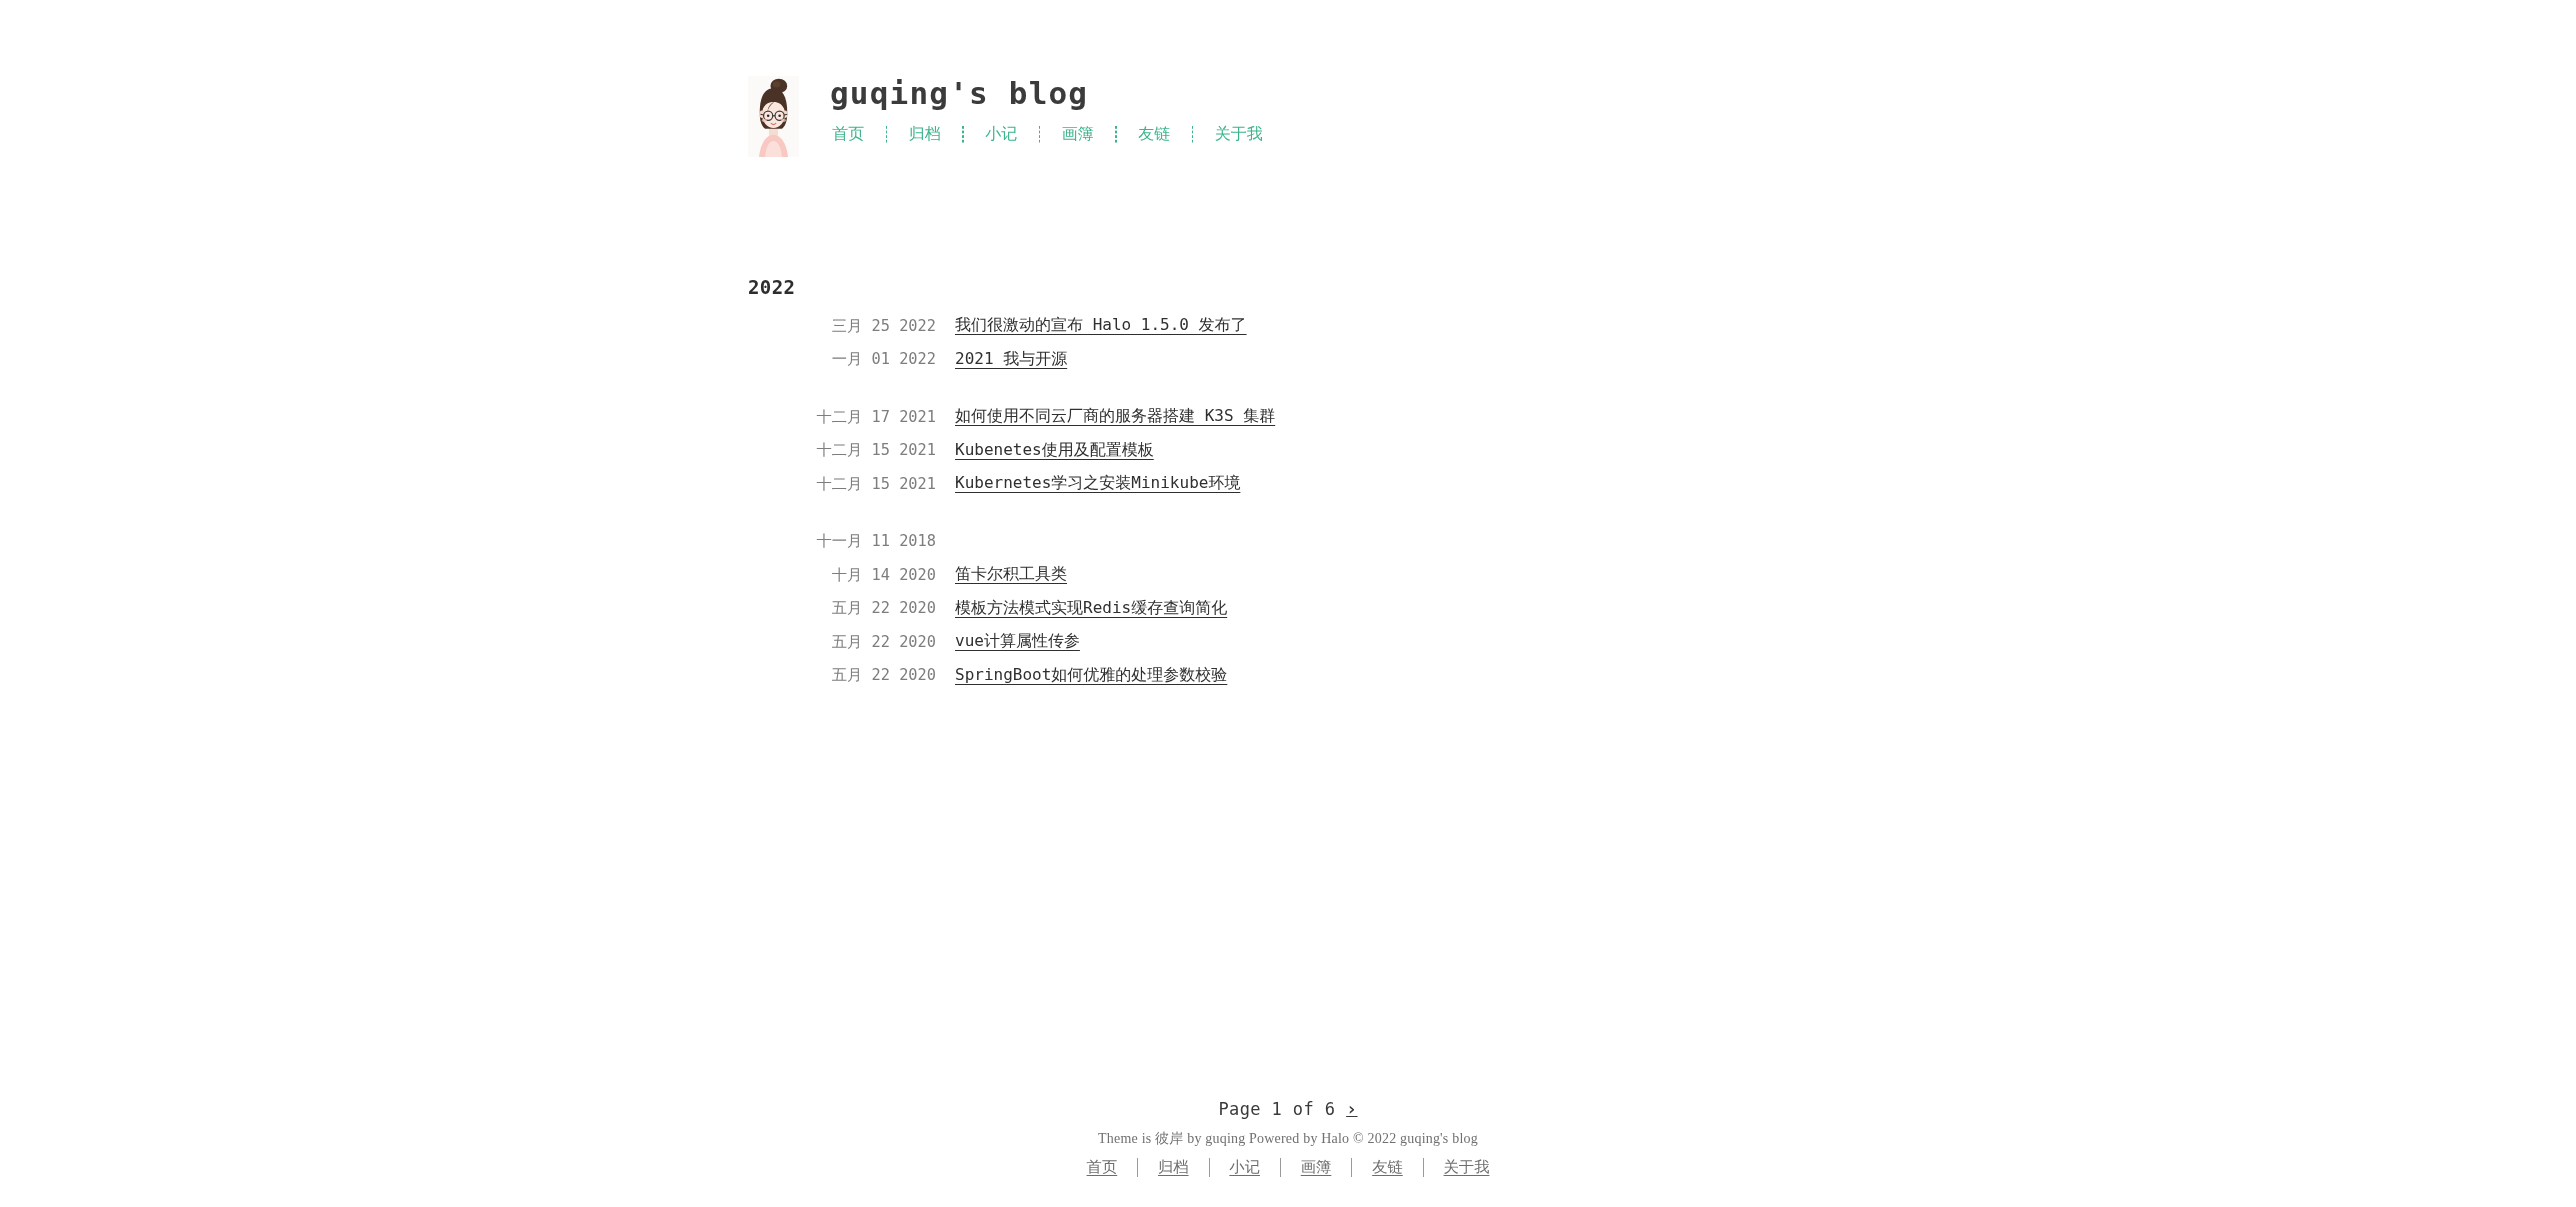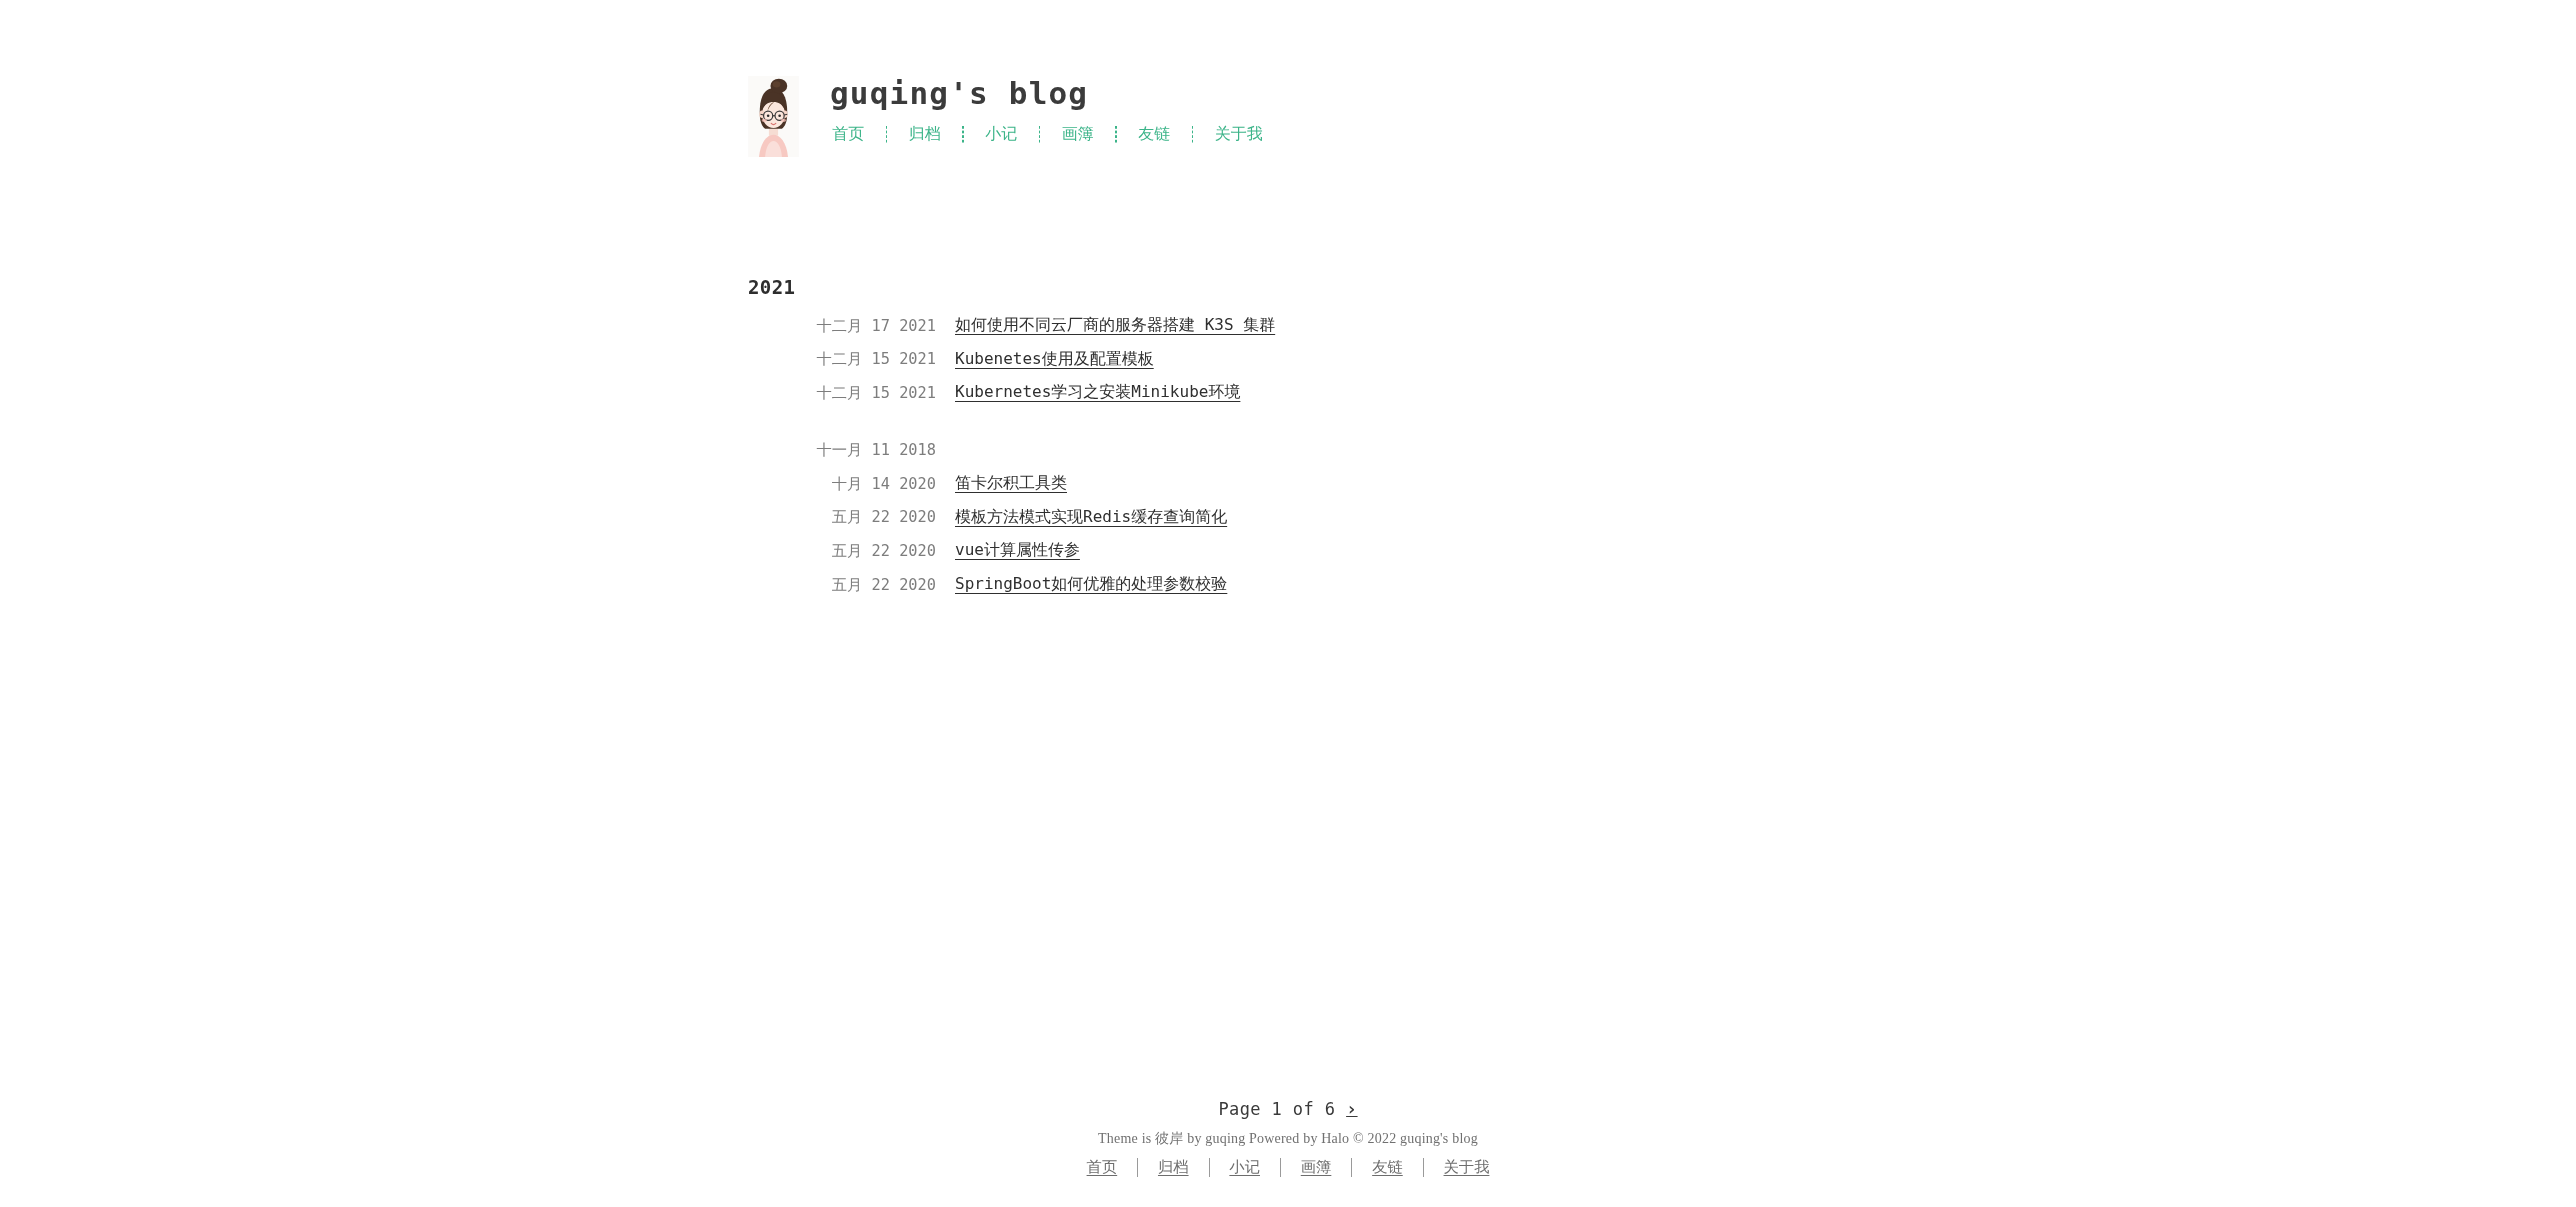--- a/index.html
+++ b/index.html
@@ -253,23 +253,34 @@
           <span class="nav-sep"></span>
           <a class="nav-link" href="#">关于我</a>
         </nav>
       </div>
 
     </div>
   </header>
 
   <main class="archive">
 
-
     <section class="year-group">
-      <h2 class="year-heading">2021</h2>
+      <h2 class="year-heading">2022</h2>
+
+      <div class="post-row">
+        <span class="post-date">三月 25 2022</span>
+        <a class="post-title" href="#">我们很激动的宣布 Halo 1.5.0 发布了</a>
+      </div>
+      <div class="post-row">
+        <span class="post-date">一月 01 2022</span>
+        <a class="post-title" href="#">2021 我与开源</a>
+      </div>
+    </section>
+
+    <section class="year-group">
 
       <div class="post-row">
         <span class="post-date">十二月 17 2021</span>
         <a class="post-title" href="#">如何使用不同云厂商的服务器搭建 K3S 集群</a>
       </div>
       <div class="post-row">
         <span class="post-date">十二月 15 2021</span>
         <a class="post-title" href="#">Kubenetes使用及配置模板</a>
       </div>
       <div class="post-row">

